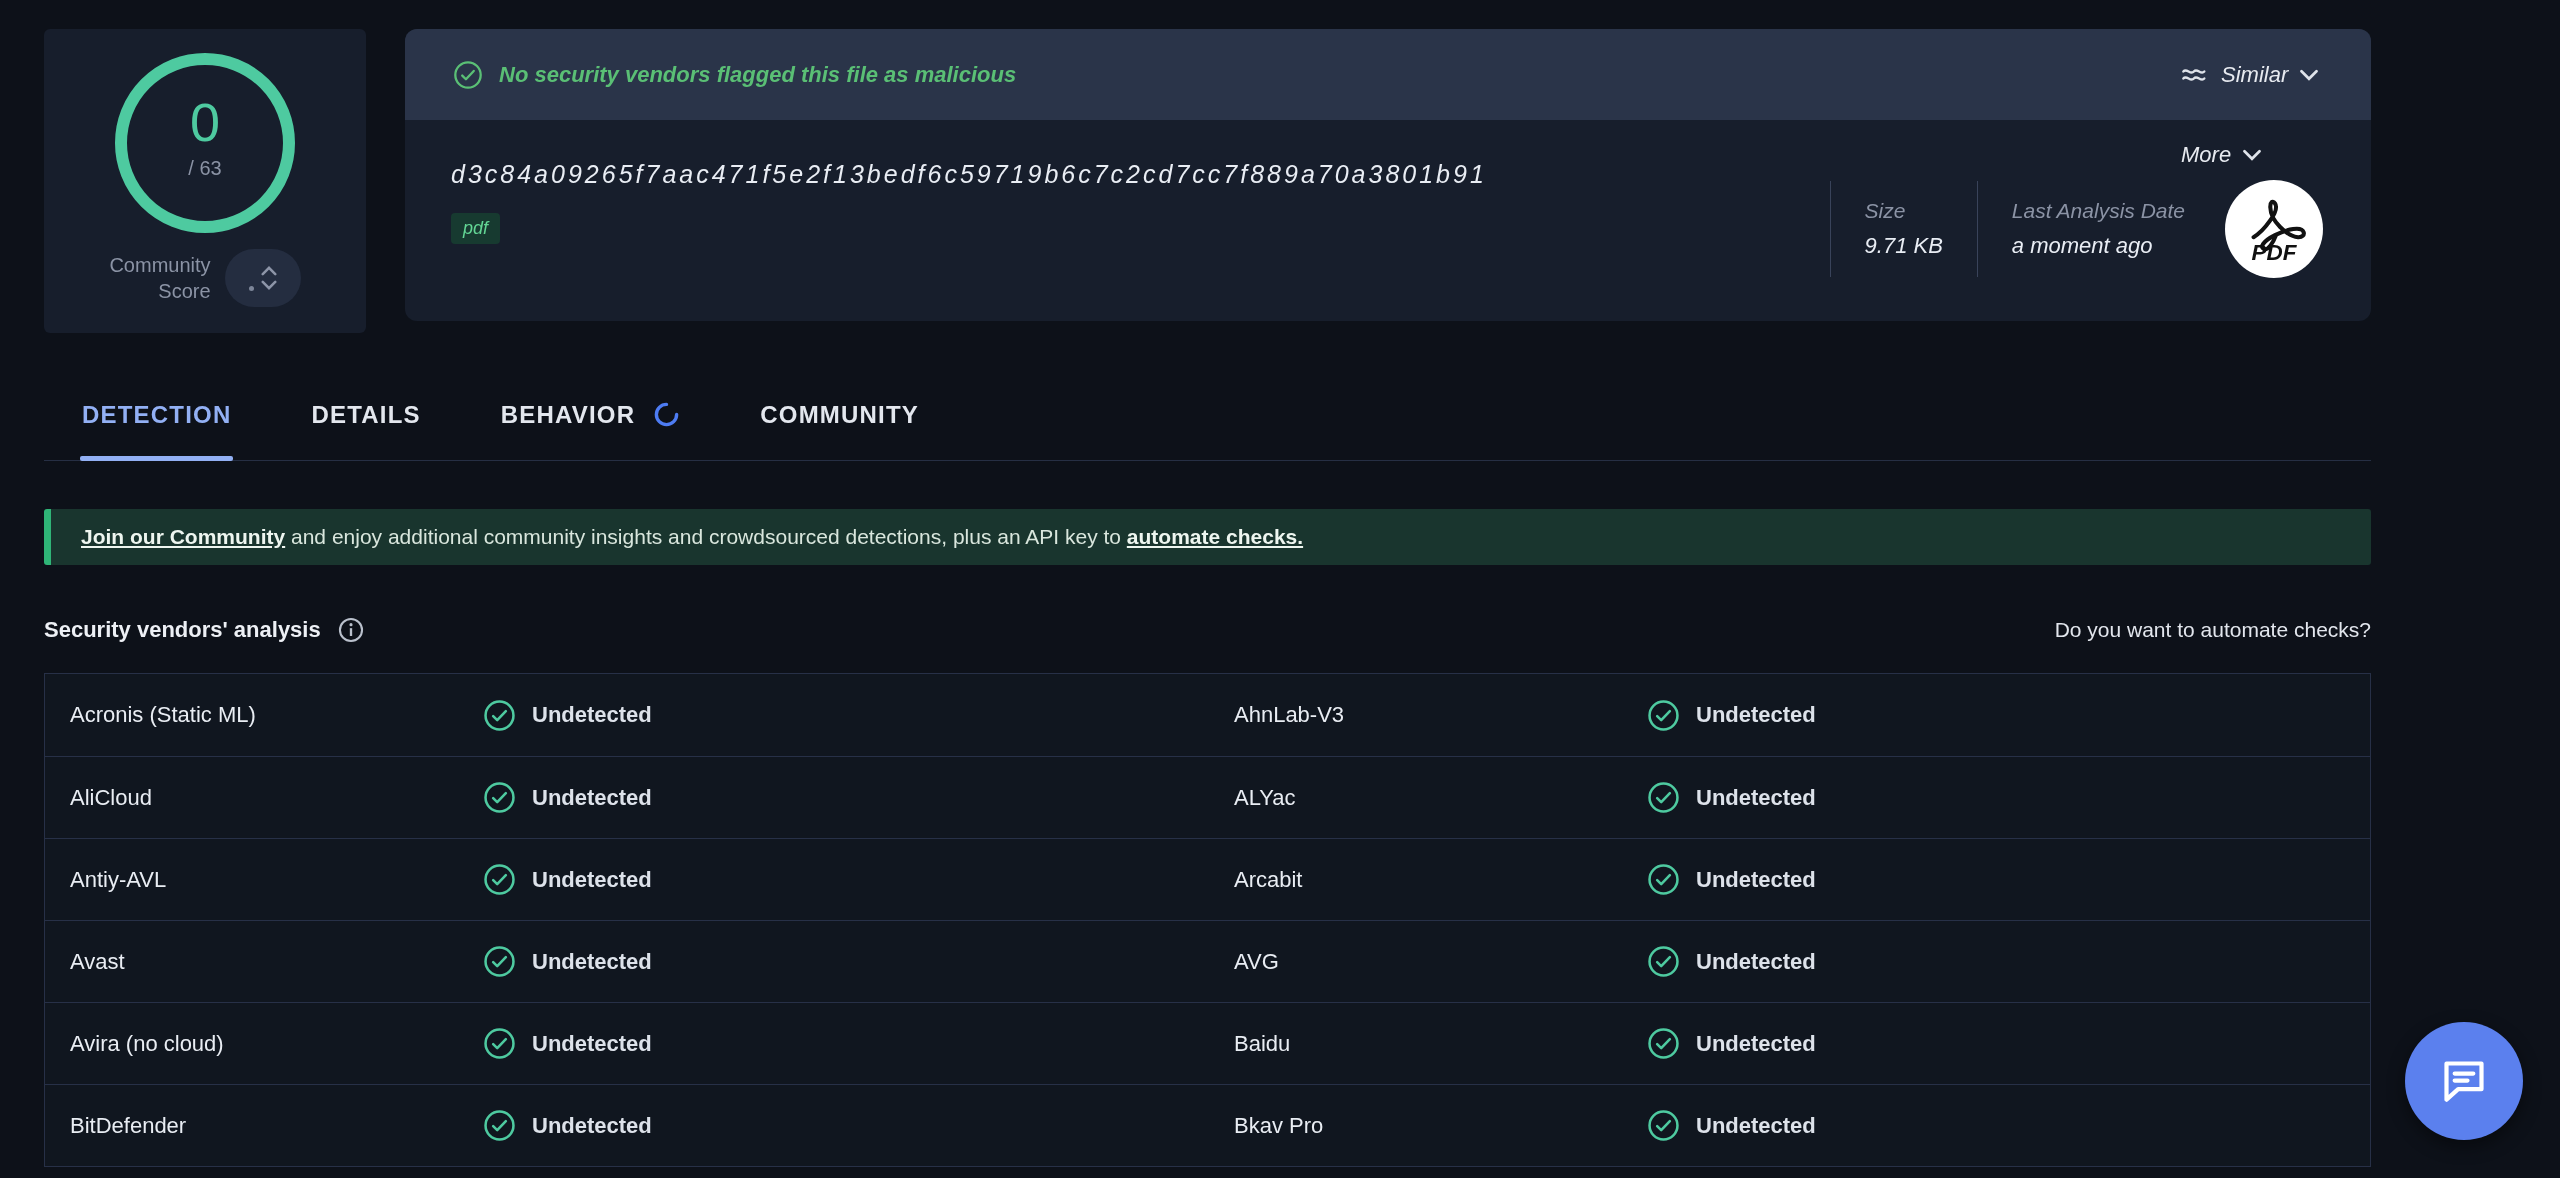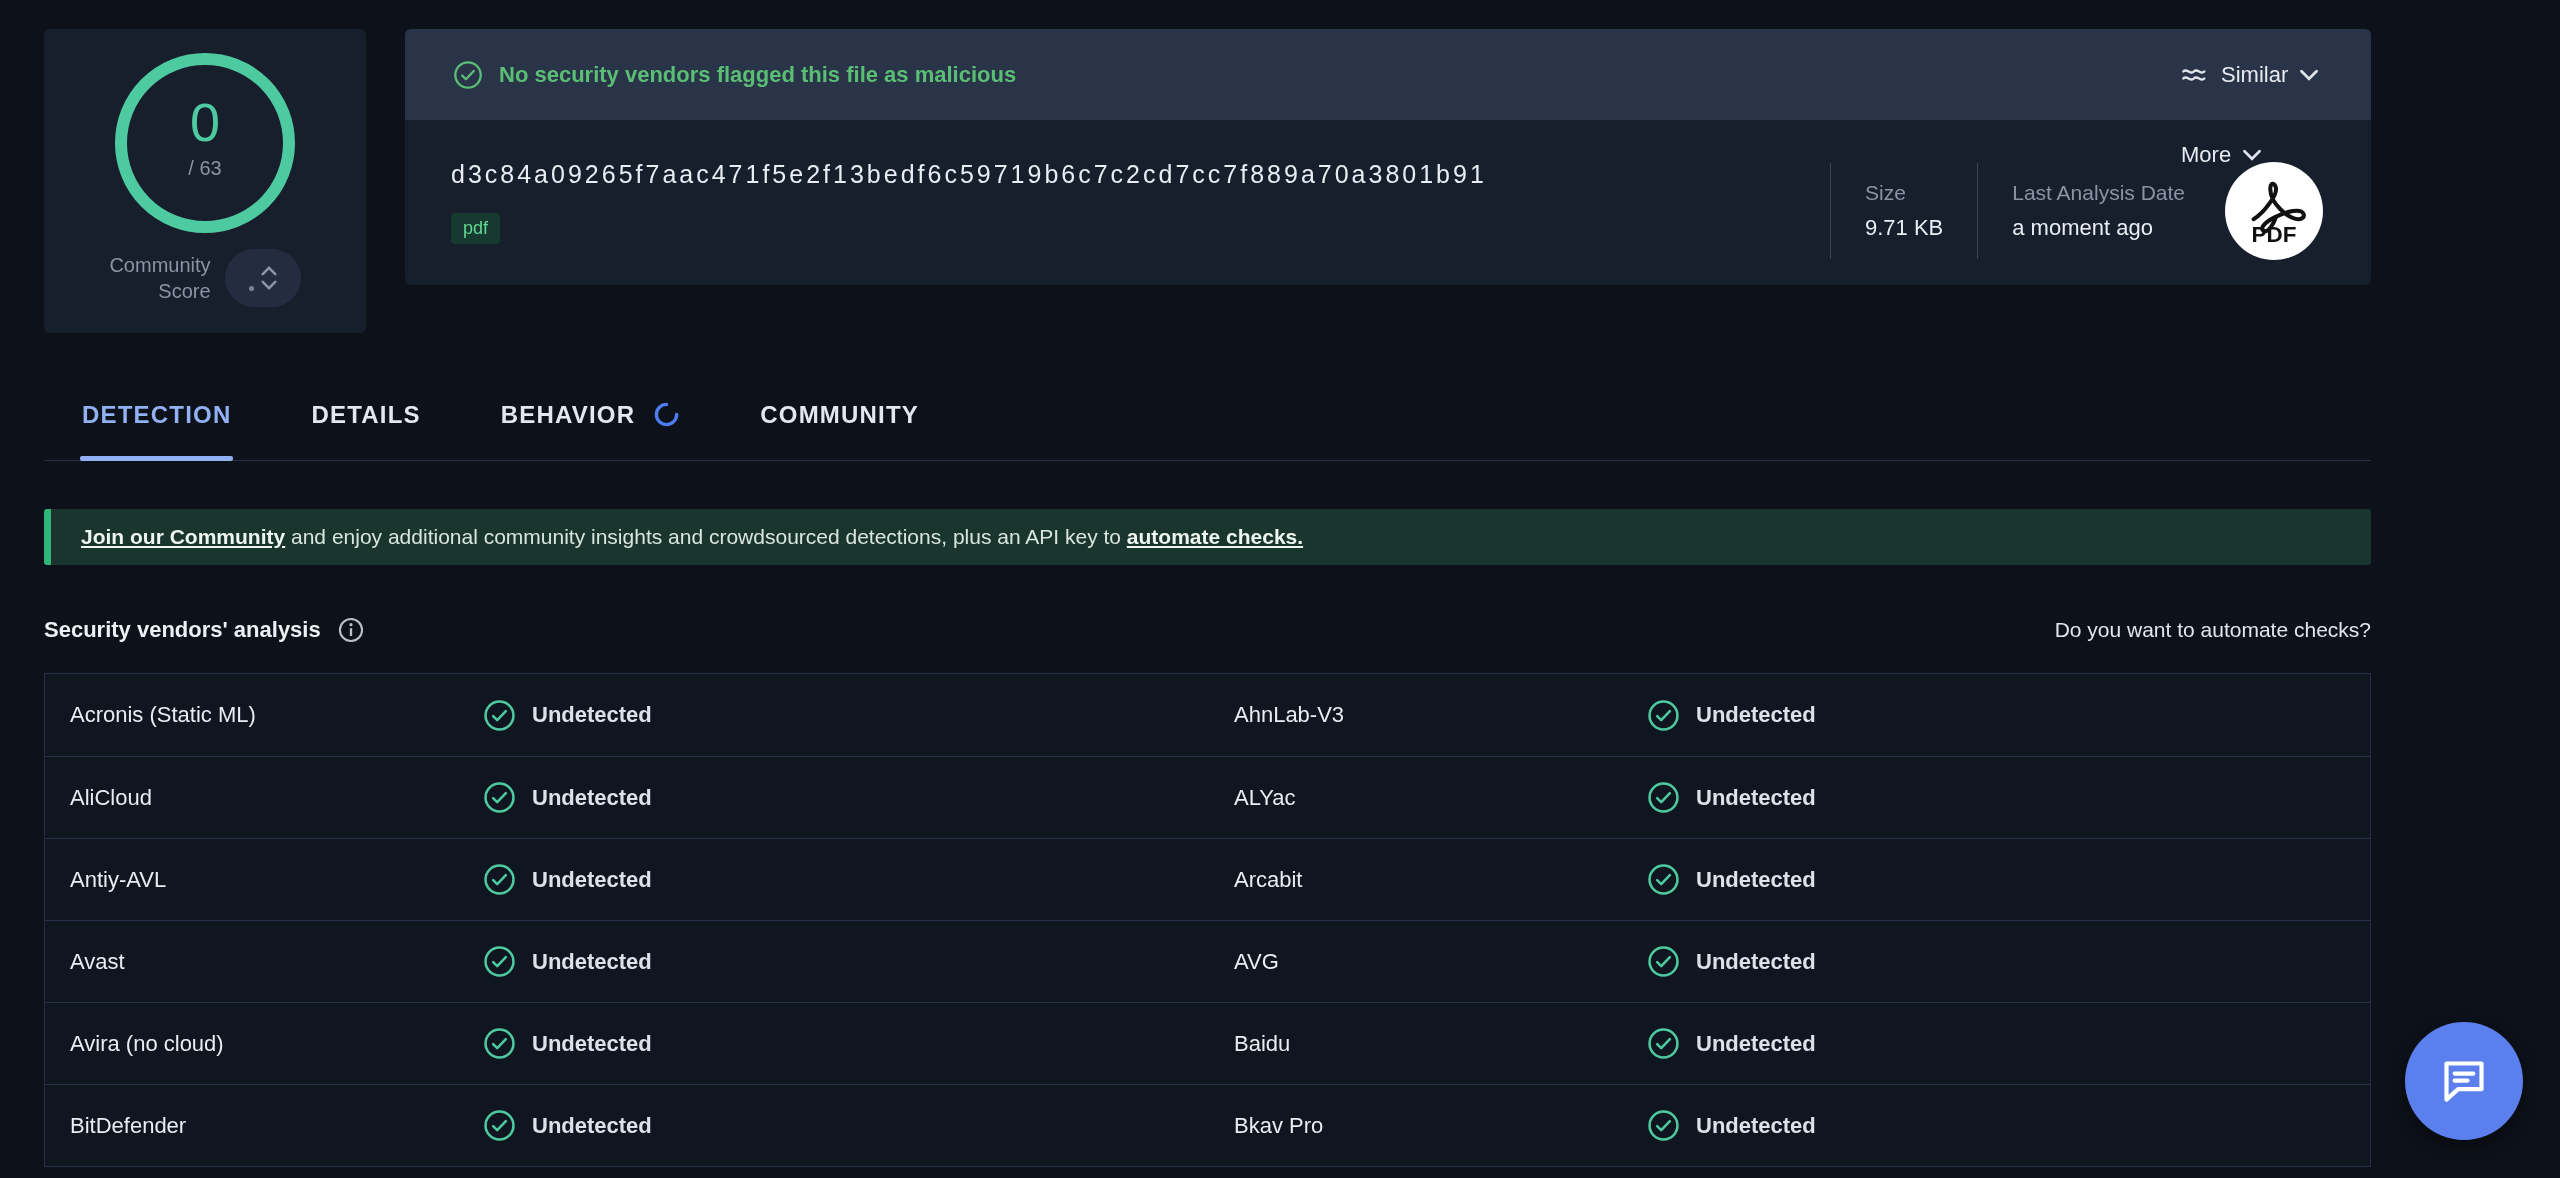--- a/index.html
+++ b/index.html
@@ -22,22 +22,22 @@
   .score-footer { margin-top:6px; display:flex; align-items:center; justify-content:center; gap:14px; }
   .score-label { text-align:right; font-size:20px; line-height:26px; color:#8b93a5; }
   .vote-pill {
     width:76px; height:58px; border-radius:29px; background:#242d40;
     display:flex; align-items:center; justify-content:center; gap:7px; cursor:pointer;
   }
   .vote-dot { width:5px; height:5px; border-radius:50%; background:#7d8699; align-self:flex-end; margin-bottom:16px; }
   .vote-arrows { display:flex; flex-direction:column; gap:4px; color:#8d95a8; }
 
   .file-card {
-    flex:1; height:256px; background:#171e2c; border-radius:6px; overflow:hidden;
-    display:flex; flex-direction:column;
+    flex:1; height:292px; background:#171e2c; border-radius:12px; overflow:hidden;
+    display:flex; flex-direction:column;font-style:italic;
   }
   .verdict-bar {
     height:91px; background:#2a3449; display:flex; align-items:center;
     justify-content:space-between; padding:0 48px; flex:none;
   }
   .verdict-left { display:flex; align-items:center; gap:16px; }
   .verdict-text { color:var(--accent-green,#5abf75); font-size:22px; font-weight:600; }
   .check-green { color:var(--accent-green,#5abf75); display:flex; }
   .actions { display:flex; align-items:flex-start; gap:54px;flex-direction:column; }
   .action { display:flex; align-items:center; gap:12px; font-size:22px; color:#e7eaf0; cursor:pointer; }

